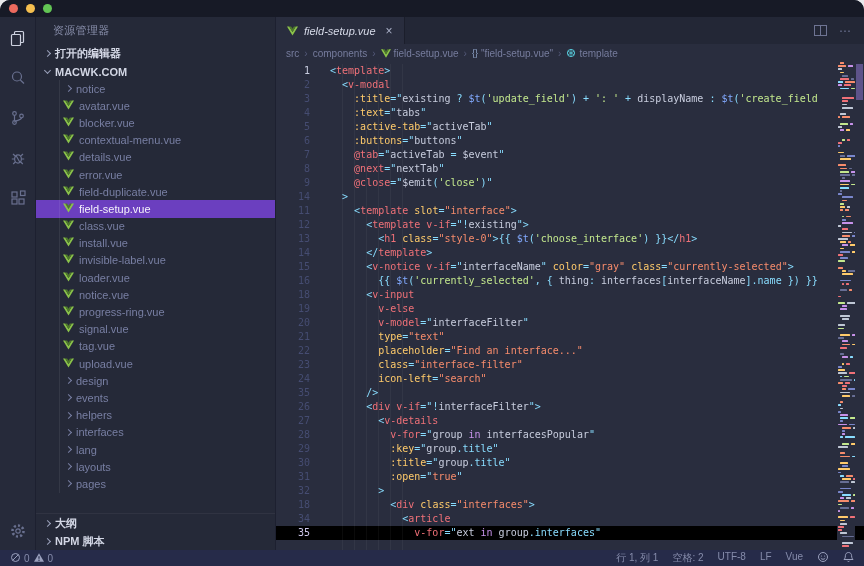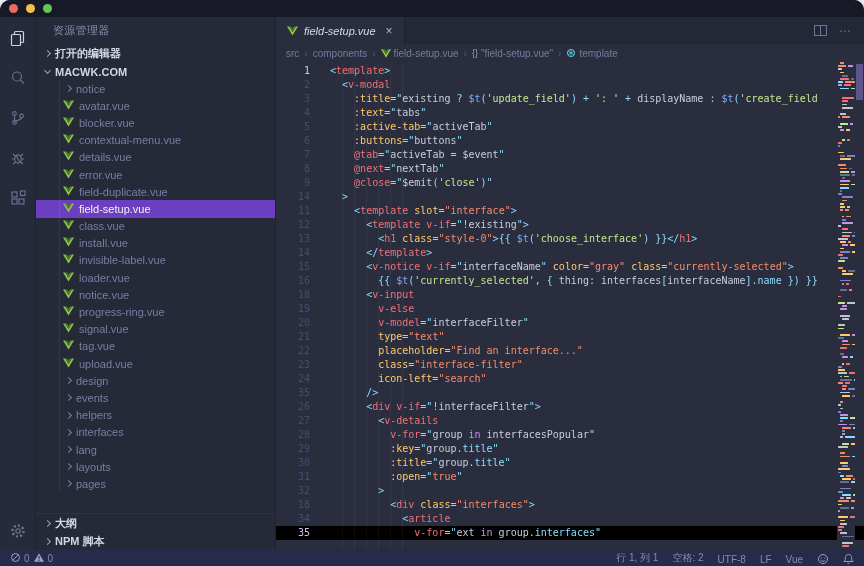--- a/index.html
+++ b/index.html
@@ -77,21 +77,21 @@
   .minimap { position:absolute; top:0; bottom:0; right:9px; width:18px; background:#292d3e; overflow:hidden; }
   .mm-row { position:absolute; height:1.8px; display:flex; gap:2px; }
   .mm-seg { height:100%; border-radius:.5px; }
   .vscroll { position:absolute; top:0; bottom:0; right:0; width:9px; }
   .vthumb { position:absolute; top:2px; right:1px; width:7px; height:36px; background:rgba(138,115,200,.55); }
 
   
   .statusbar { height:16px; background:#262b49; display:flex; align-items:center;
                padding:0 10px; font-size:10px; color:#868cab; gap:14px; }
   .sb-left { display:flex; align-items:center; gap:4px; }
-  .sb-right { margin-left:auto; display:flex; align-items:flex-end; gap:14px; }
+  .sb-right { margin-left:auto; display:flex; align-items:flex-start; gap:14px; }
   .st-item { display:flex; align-items:center; gap:3px; cursor:pointer; }
   .st-ic svg { stroke:#9aa0bd; fill:none; stroke-width:1; }
 </style>
 </head>
 <body>
 
 <div class="window">
 
   <div class="titlebar">
     <div class="lights">

